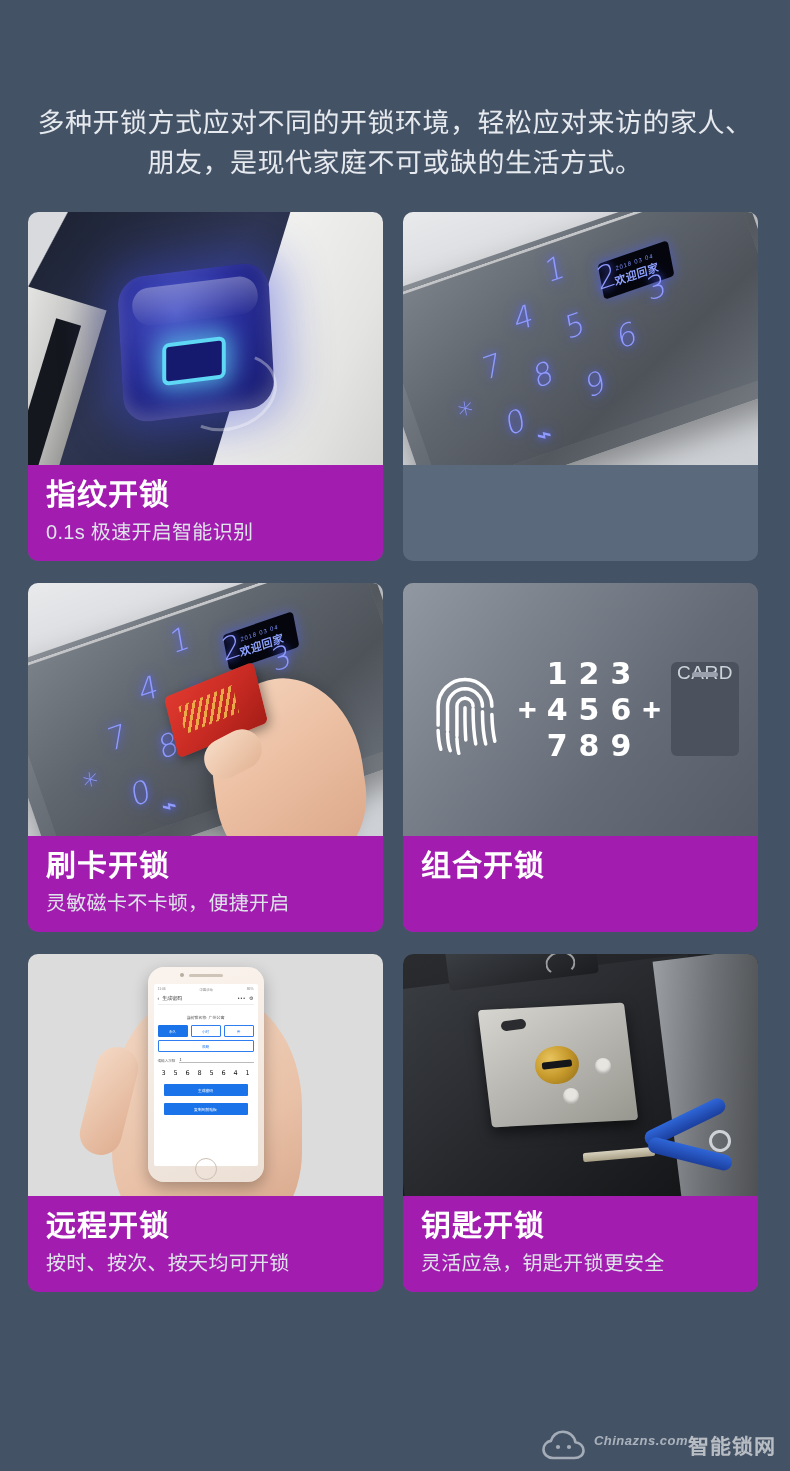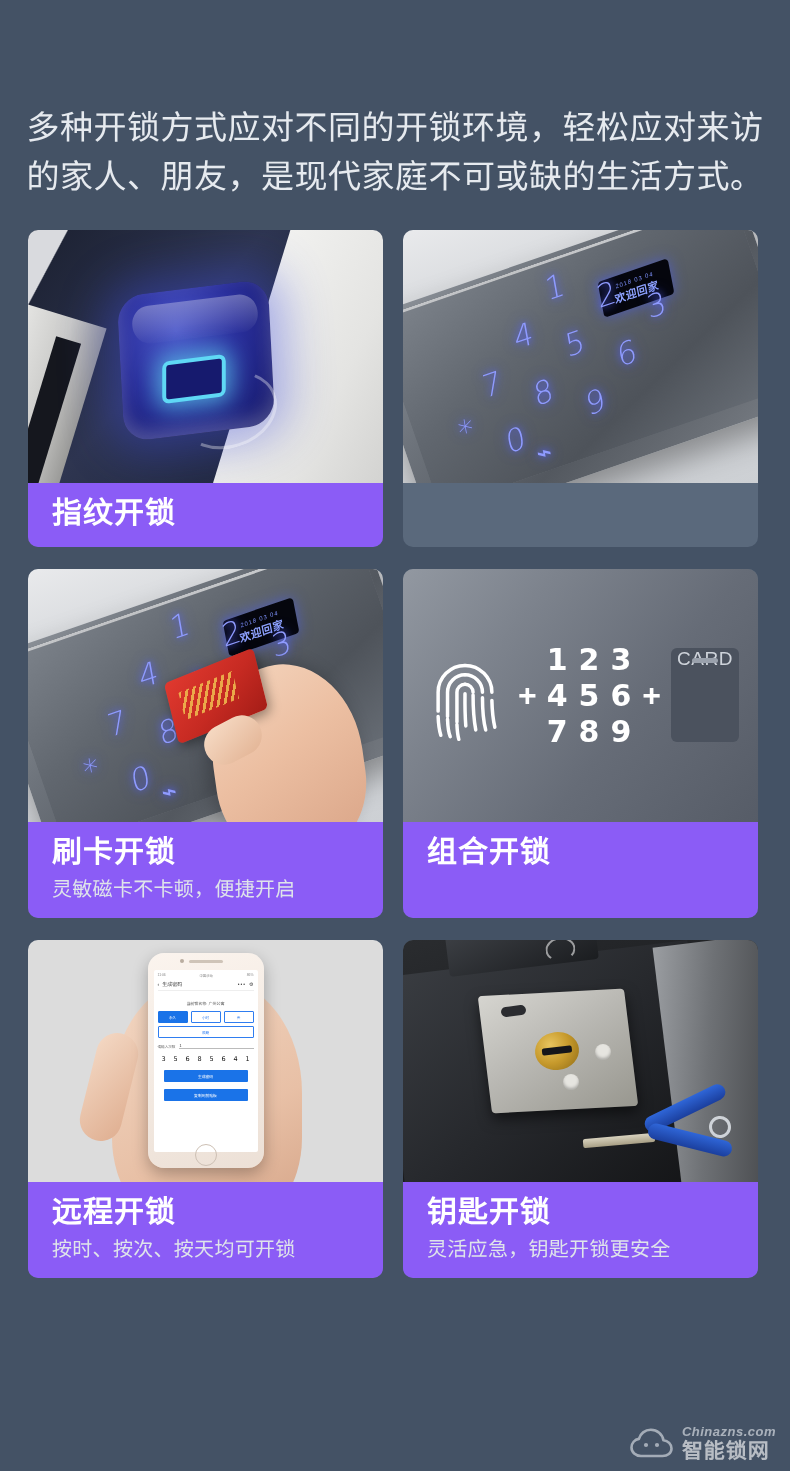--- a/index.html
+++ b/index.html
@@ -19,21 +19,21 @@
   .page-title {
     font-size: 47px;
     font-weight: bold;
     color: #ffffff;
     letter-spacing: 2px;
     line-height: 1.15;
   }
 
   .page-subtitle {
     margin-top: 26px;
-    font-size: 33px;
+    font-size: 27px;
     color: #e6eaef;
     line-height: 1.48;
     letter-spacing: 0.5px;
     font-weight: 300;
   }
 
   
   .card-grid {
     margin-top: 28px;
     padding: 0 28px;
@@ -51,22 +51,22 @@
     flex-direction: column;
   }
 
   .card-media {
     height: 253px;
     position: relative;
     overflow: hidden;
   }
 
   .card-label {
-    background: #8b5cf6;
-    padding: 12px 24px 16px;
+    background: #a21caf;
+    padding: 12px 18px 16px;
     flex: 1;
   }
 
   .card-title {
     font-size: 30px;
     font-weight: bold;
     color: #ffffff;
     line-height: 1.2;
     letter-spacing: 1px;
   }
@@ -393,21 +393,21 @@
     transform: rotate(-7deg);
   }
 
   
   .watermark {
     position: absolute; right: 14px; bottom: 10px;
     display: flex; align-items: center; gap: 7px;
     opacity: 0.62; pointer-events: none;
   }
   .watermark .cloud-icon { width: 46px; height: 32px; }
-  .watermark .wm-text { display: flex; flex-direction: column; line-height: 1; }
+  .watermark .wm-text { display: flex; flex-direction: row; line-height: 1; }
   .watermark .wm-en {
     font-size: 13px; color: #e8ecf1; font-style: italic;
     font-weight: bold; letter-spacing: 0.5px;
   }
   .watermark .wm-cn {
     font-size: 21px; color: #ffffff; font-weight: bold;
     letter-spacing: 1px; margin-top: 2px;
   }
 </style>
 </head>
@@ -424,20 +424,21 @@
       <div class="door-edge2"></div>
       <div class="door-seam"></div>
       <div class="door-edge"></div>
       <div class="fp-well"></div>
       <div class="fp-sheen"></div>
       <div class="fp-swirl"></div>
       <div class="fp-glow"></div>
     </div>
     <div class="card-label">
       <div class="card-title">指纹开锁</div>
+      <div class="card-desc">0.1s 极速开启智能识别</div>
     </div>
   </div>
 
   <div class="card">
     <div class="card-media m-keypad">
       <div class="lock-body"></div>
       <div class="lock-side"></div>
       <div class="lock-face"></div>
       <div class="oled">
         <span class="oled-date">2018 03 04</span>

